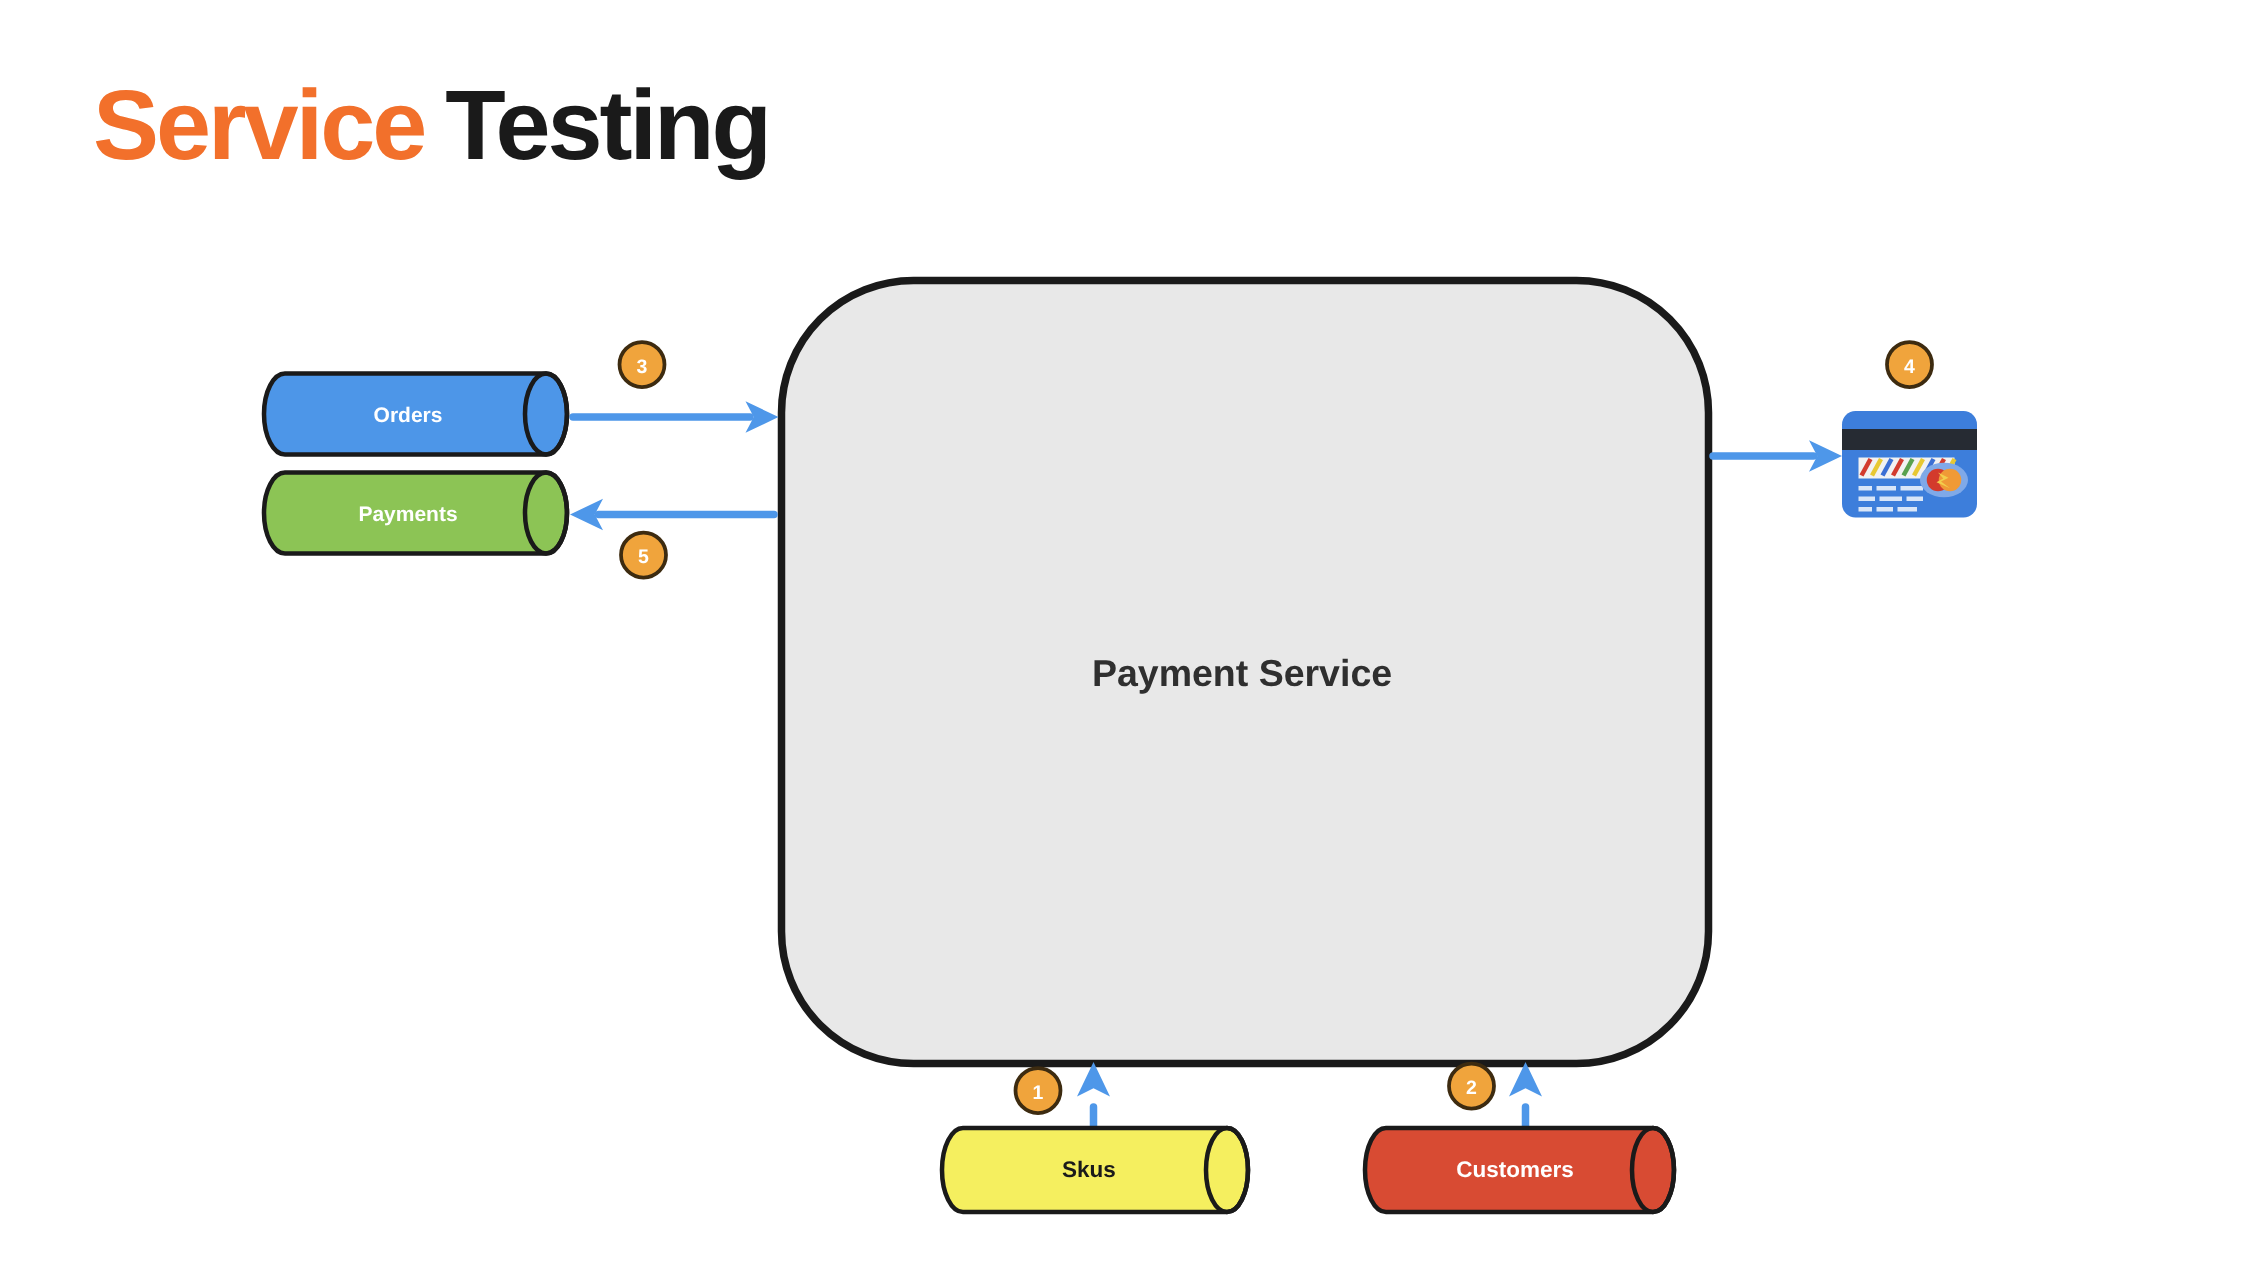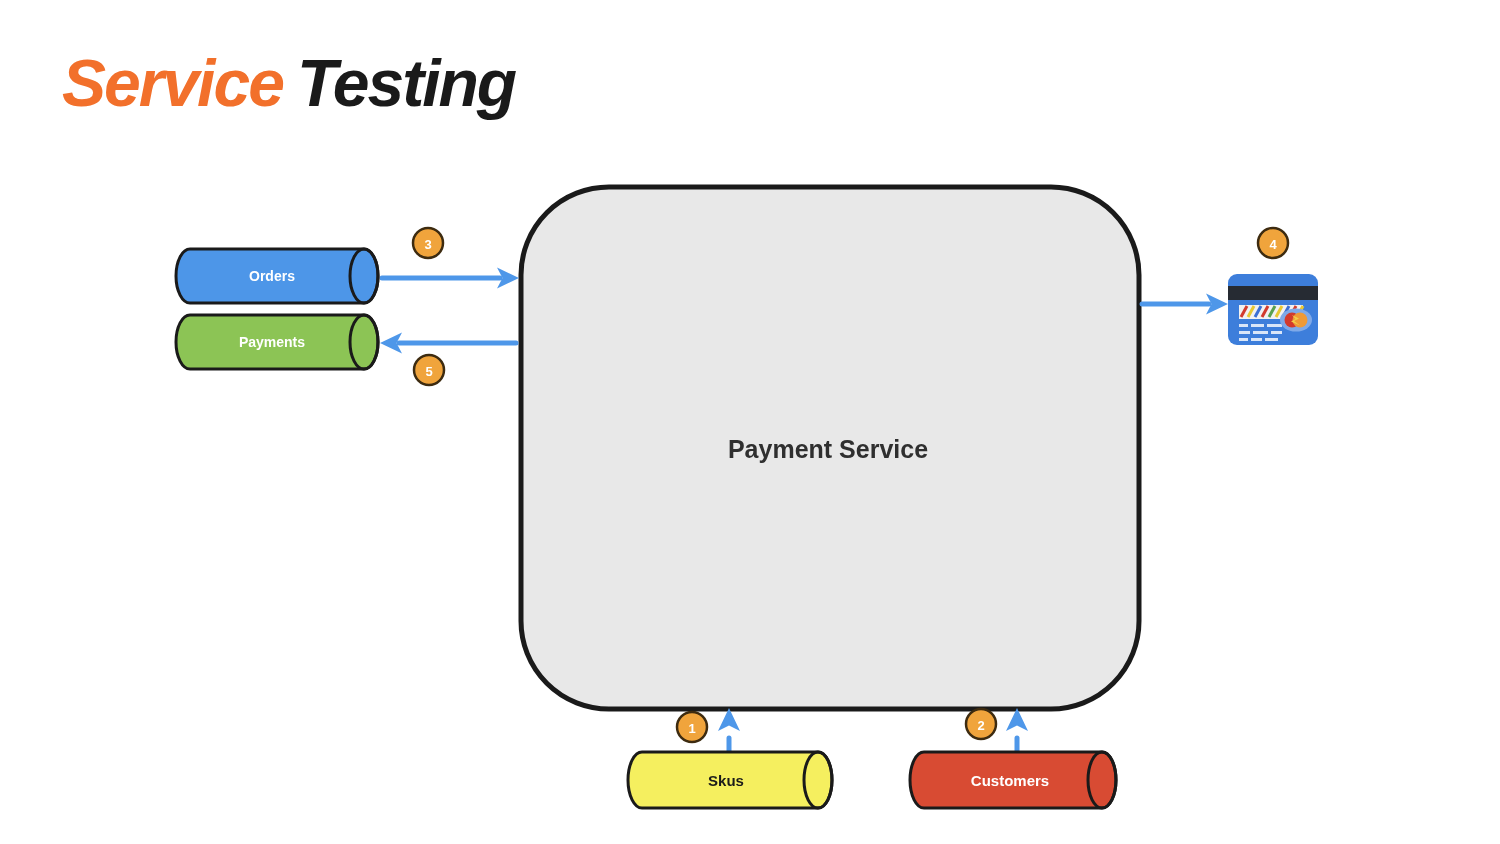--- a/index.html
+++ b/index.html
@@ -15,21 +15,20 @@
     position: absolute;
     left: 62px;
     top: 50px;
     margin: 0;
     font-size: 66px;
     font-weight: 800;
     letter-spacing: -2px;
     line-height: 1;
     font-family: "Liberation Sans", sans-serif;
     white-space: nowrap;
-    font-style: italic;
   }
   h1.title .hl   { color: #F2702B; }
   h1.title .rest { color: #1A1A1A; margin-left: 14px; }
 
   svg.diagram { position: absolute; left: 0; top: 0; }
 
   .box-label {
     font-family: "Liberation Sans", sans-serif;
     font-size: 25px;
     font-weight: bold;

